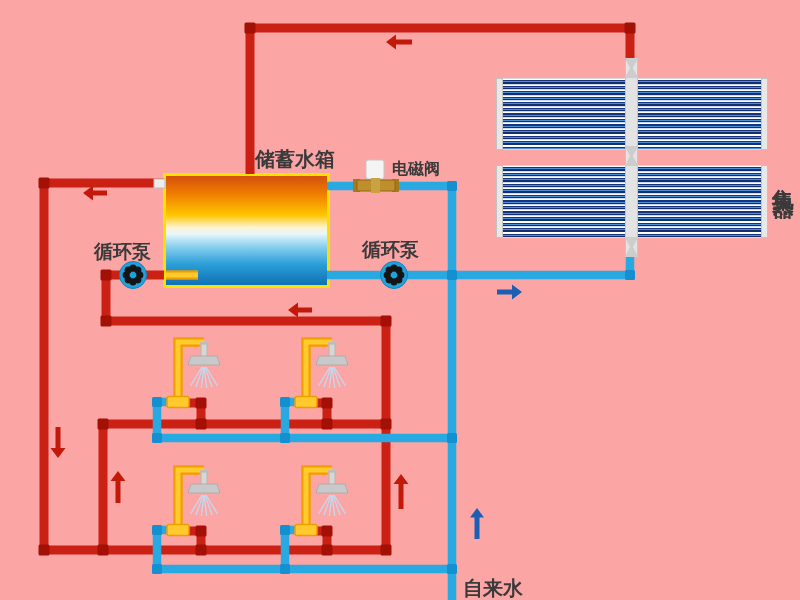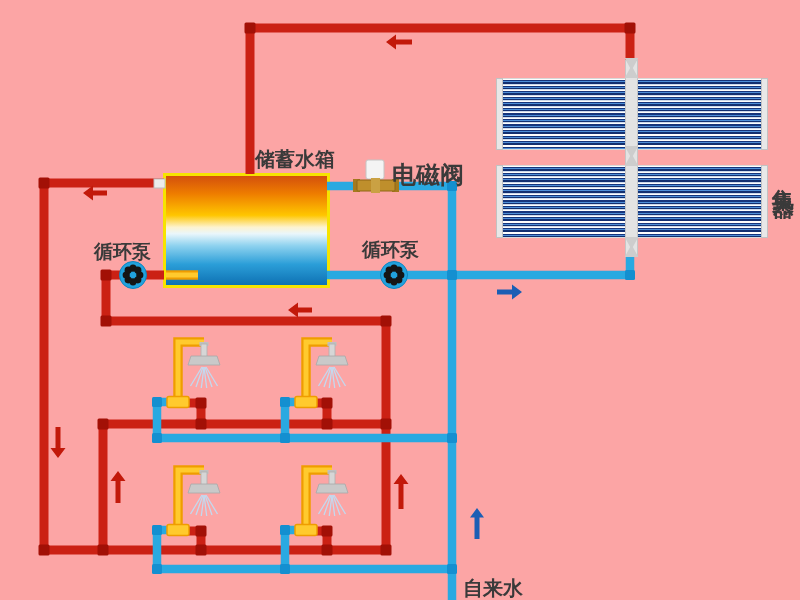--- a/index.html
+++ b/index.html
@@ -31,21 +31,21 @@
   }
   #manifold{left:625px;top:60px;width:13px;height:196px;background:#e3e3e3;border:1px solid #c6c6c6;box-sizing:border-box;z-index:4;}
   .manifold-valve{
     left:623px;width:17px;height:20px;background:#cdcdcd;z-index:5;
     clip-path:polygon(10% 0,90% 0,58% 50%,90% 100%,10% 100%,42% 50%);
   }
   #valve-top{top:58px;} #valve-mid{top:146px;} #valve-bottom{top:237px;}
   
   .lbl{color:#3a3a3a;font-weight:bold;z-index:6;white-space:nowrap;}
   #lbl-tank{left:255px;top:146px;font-size:20px;}
-  #lbl-valve{left:392px;top:159px;font-size:24px;}
+  #lbl-valve{left:392px;top:159px;font-size:16px;}
   #lbl-pump-left{left:94px;top:239px;font-size:19px;}
   #lbl-pump-right{left:362px;top:237px;font-size:19px;}
   #lbl-collector{left:768px;top:171px;font-size:22px;writing-mode:vertical-rl;letter-spacing:5px;}
   #lbl-tap{left:463px;top:575px;font-size:20px;}
 </style>
 </head>
 <body>
 
 <div id="canvas">
 

